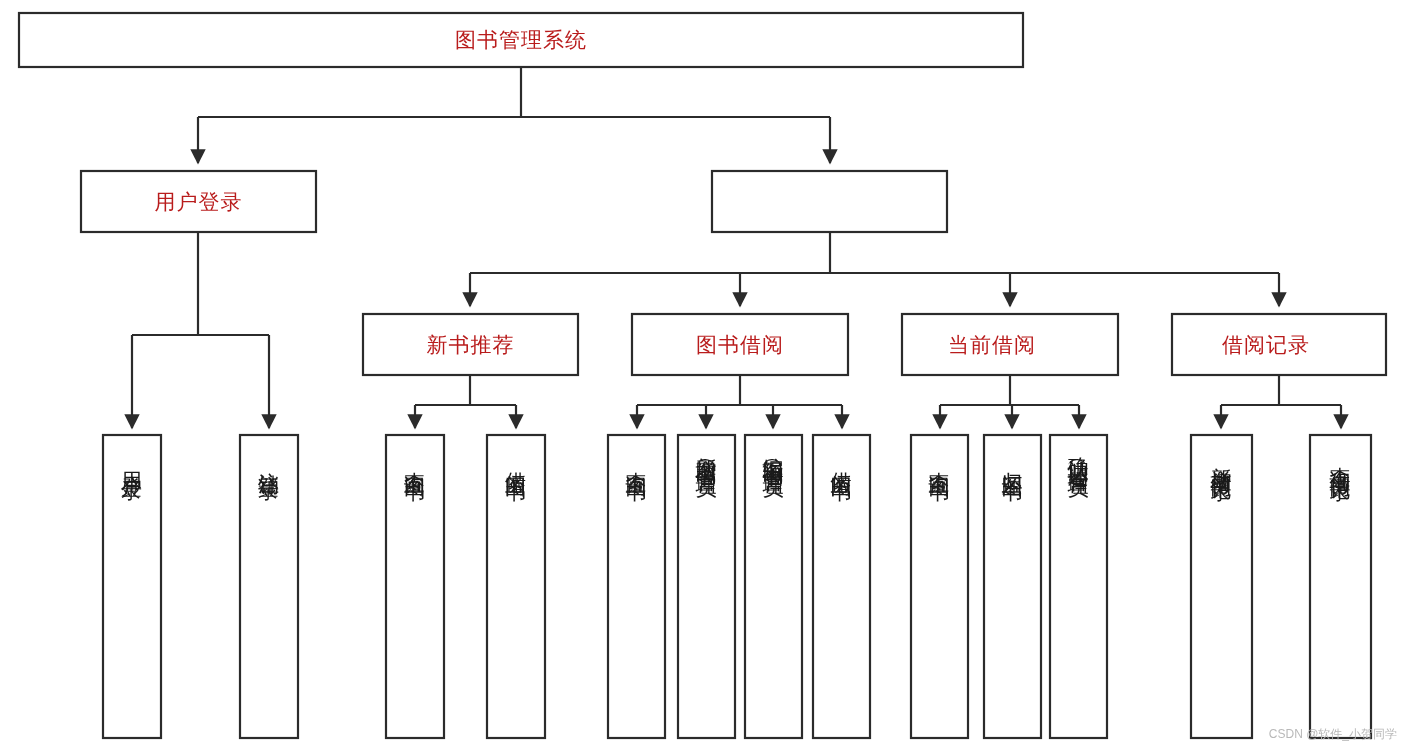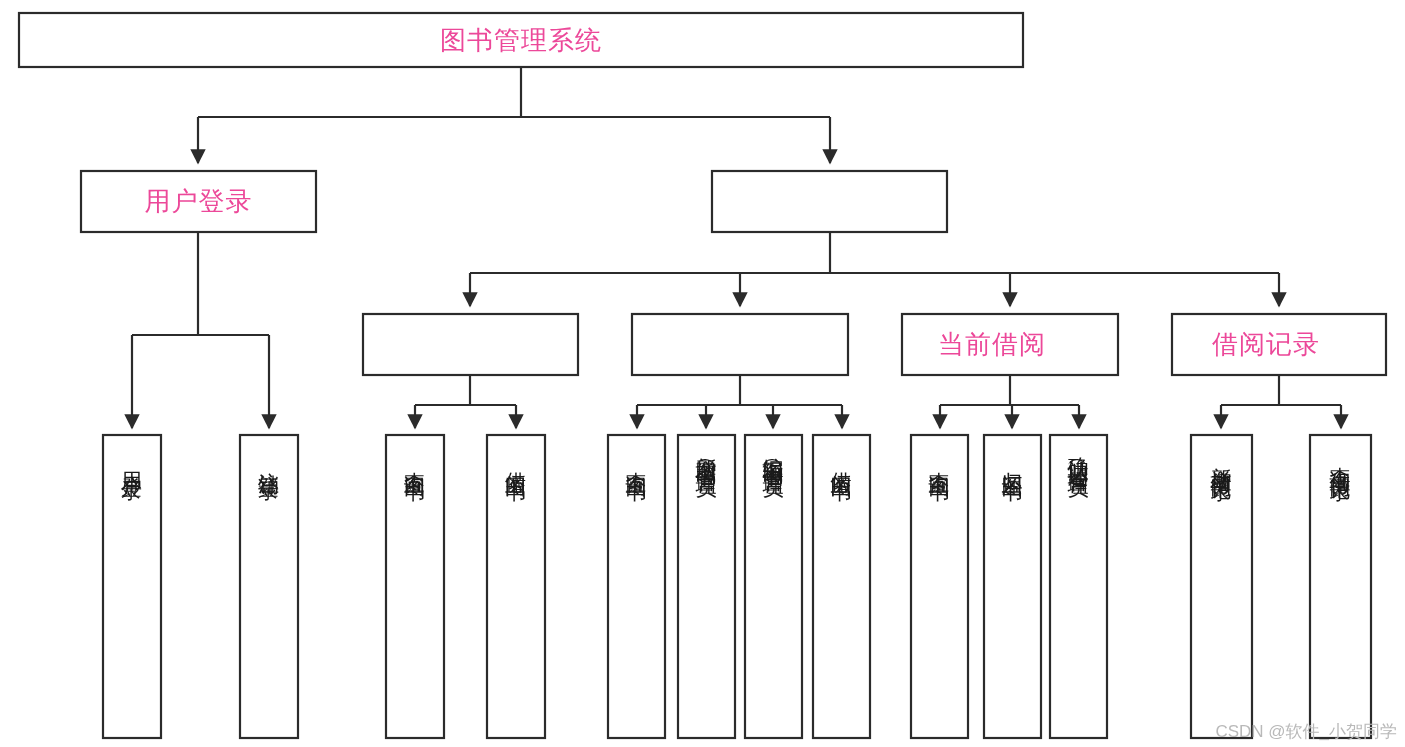--- a/index.html
+++ b/index.html
@@ -38,21 +38,21 @@
     stroke-linecap: butt;
   }
   .arrow-head {
     fill: #2b2b2b;
   }
   .watermark {
     position: absolute;
     right: 8px;
     bottom: 4px;
     font-family: "Liberation Sans", sans-serif;
-    font-size: 17px;
+    font-size: 12px;
     color: #b9b9b9;
     white-space: nowrap;
     pointer-events: none;
     text-align: right;
   }
   .vlabel-wrap {
     position: absolute;
     display: flex;
     align-items: flex-start;
     justify-content: center;
@@ -70,22 +70,22 @@
   }
   .hlabel-wrap {
     position: absolute;
     display: flex;
     align-items: center;
     justify-content: center;
     pointer-events: none;
   }
   .hlabel-text {
     font-family: "Liberation Sans", sans-serif;
-    font-size: 26px;
-    color: #ec4899;
+    font-size: 21px;
+    color: #b91c1c;
     letter-spacing: 1px;
     white-space: nowrap;
     text-align: right;
   }
 </style>
 </head>
 <body>
 
 <div id="diagram-root">
 
@@ -164,21 +164,27 @@
 
   <div class="hlabel-wrap" style="left:19px; top:13px; width:1004px; height:54px;">
     <span class="hlabel-text">图书管理系统</span>
   </div>
 
   <div class="hlabel-wrap" style="left:81px; top:171px; width:235px; height:61px;">
     <span class="hlabel-text">用户登录</span>
   </div>
 
 
-
+  <div class="hlabel-wrap" style="left:363px; top:314px; width:215px; height:61px;">
+    <span class="hlabel-text">新书推荐</span>
+  </div>
+
+  <div class="hlabel-wrap" style="left:632px; top:314px; width:216px; height:61px;">
+    <span class="hlabel-text">图书借阅</span>
+  </div>
 
   <div class="hlabel-wrap" style="left:902px; top:314px; width:180px; height:61px;">
     <span class="hlabel-text">当前借阅</span>
   </div>
 
   <div class="hlabel-wrap" style="left:1172px; top:314px; width:188px; height:61px;">
     <span class="hlabel-text">借阅记录</span>
   </div>
 
   <div class="vlabel-wrap" style="left:103px; top:455px; width:58px; height:270px;">

